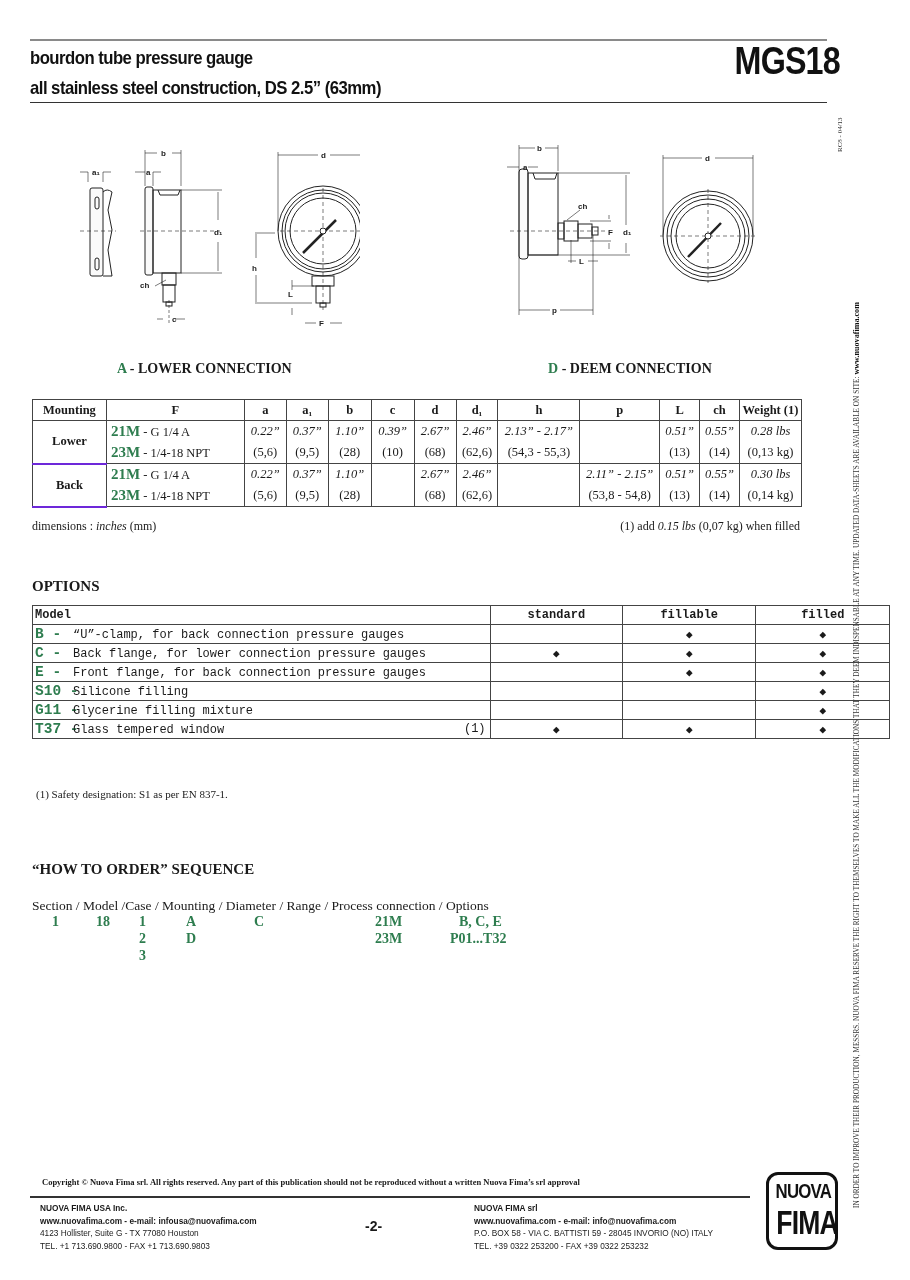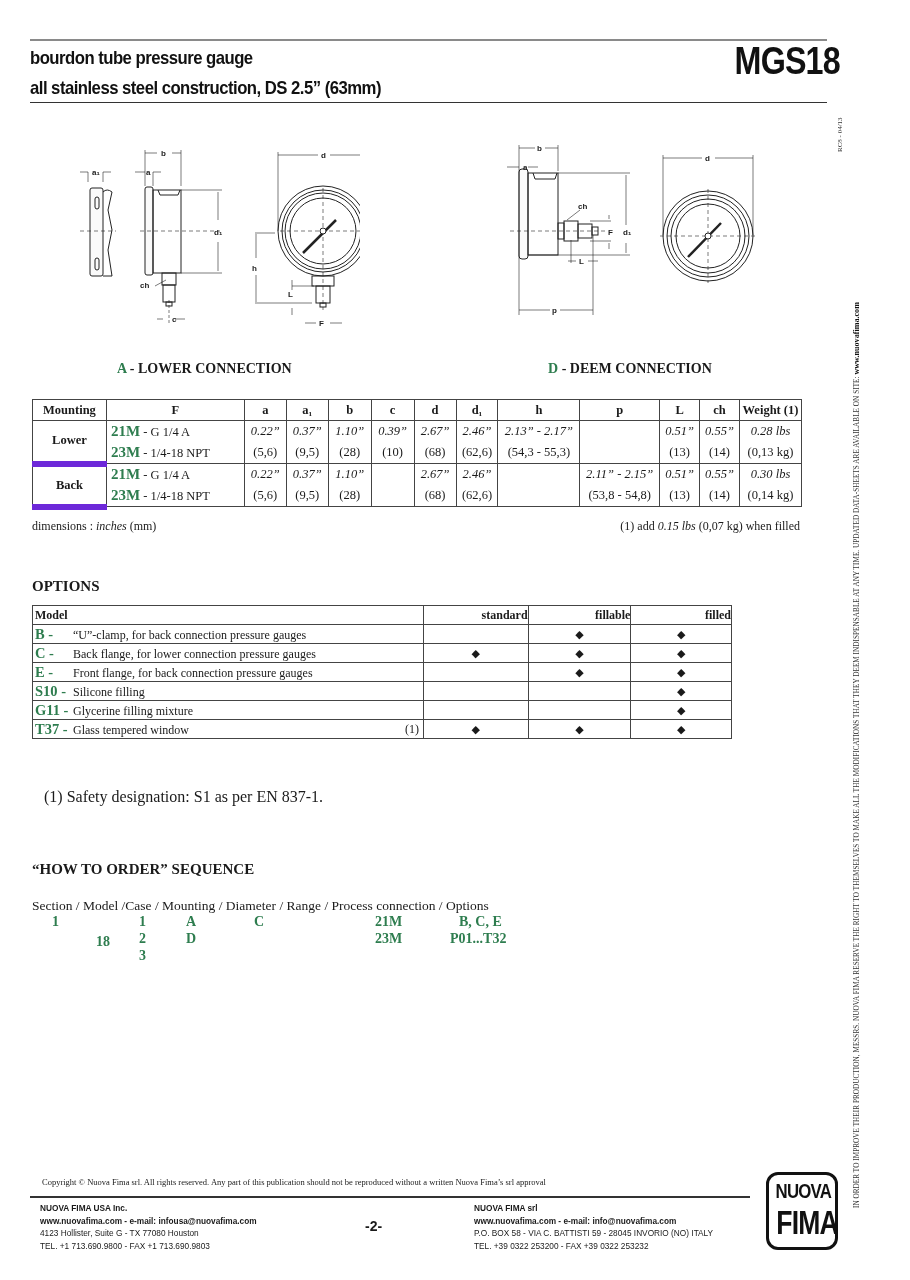--- a/index.html
+++ b/index.html
@@ -30,44 +30,44 @@
   .dims { position: absolute; left: 32px; top: 399px; width: 770px; font-size: 12.5px; }
   .dims th, .dims td { border: 1px solid #444; text-align: center; padding: 0; }
   .dims th { height: 20px; font-weight: bold; font-size: 12.5px; }
   .dims td { height: 21px; }
   .dims td.mount { font-weight: bold; font-size: 12.5px; }
   .dims td.fcell { text-align: left; padding-left: 4px; white-space: nowrap; }
   .dims td.fcell .code { font-size: 15px; font-weight: bold; }
   .dims .it { font-style: italic; }
   .dims tr.r-a td { border-bottom: none; }
   .dims tr.r-b td { border-top: none; }
-  .dims tr.r-a td[rowspan] { border-bottom: 6px solid #6d28d9; }
+  .dims tr.r-a td[rowspan] { border-bottom: 2px solid #6d28d9; }
 
   .foot-left { left: 32px; top: 519px; font-size: 12px; }
   .foot-right { right: 110px; top: 519px; font-size: 12px; }
 
   
   .opt-heading { left: 32px; top: 578px; font-weight: bold; font-size: 15px; }
-  .opts { position: absolute; left: 32px; top: 605px; width: 700px; font-size: 12px; }
+  .opts { position: absolute; left: 32px; top: 605px; width: 858px; font-size: 12px; font-family: Liberation Mono, monospace; }
   .opts th, .opts td { border: 1px solid #444; height: 18px; padding: 0; }
-  .opts th { font-weight: bold; text-align: right; font-size: 12px; }
+  .opts th { font-weight: bold; text-align: center; font-size: 12px; }
   .opts th.model-h { text-align: left; padding-left: 2px; }
   .opts td.mcell { padding-left: 2px; white-space: nowrap; position: relative; }
   .opts td.mcell .code { display: inline-block; width: 38px; font-size: 14.5px; font-weight: bold; }
   .opts td.mcell .note { position: absolute; right: 4px; top: 2px; }
   .opts td.mk { text-align: center; font-size: 11px; }
-  .opt-note { left: 44px; top: 788px; font-size: 16px; text-align: center; }
+  .opt-note { left: 36px; top: 788px; font-size: 11px; text-align: center; }
 
   
   .hto-heading { left: 32px; top: 861px; font-weight: bold; font-size: 15px; }
   .hto-seq { left: 32px; top: 898px; font-size: 13.5px; }
   .hto-val { font-weight: bold; font-size: 14px; color: #2e7d4f; }
 
   
-  .copyright { left: 42px; top: 1177px; font-size: 8.5px; }
+  .copyright { left: 42px; top: 1177px; font-size: 8.5px; font-weight: bold; }
   .footer-rule { left: 30px; top: 1196px; width: 720px; height: 2px; background: #333; }
   .f-co { font-family: "Liberation Sans", sans-serif; font-size: 9px; line-height: 12.5px; transform: scaleX(0.92); transform-origin: left; }
   .f-co .nm { font-weight: bold; }
   .f-co .web { font-weight: bold; }
   .f-left { left: 40px; top: 1202px; }
   .f-right { left: 474px; top: 1202px; }
   .page-num { left: 365px; top: 1218px; font-family: "Liberation Sans", sans-serif; font-weight: bold; font-size: 14px; }
   .logo { left: 766px; top: 1172px; width: 72px; height: 78px; border: 3px solid #111; border-radius: 12px; box-sizing: border-box; text-align: center; font-family: "Liberation Sans", sans-serif; font-weight: bold; color: #111; overflow: hidden; }
   .logo .l1 { font-size: 21px; line-height: 24px; margin-top: 4px; letter-spacing: -1px; transform: scaleX(0.8); }
   .logo .l2 { font-size: 34px; line-height: 38px; letter-spacing: -1px; transform: scaleX(0.78); }
@@ -370,21 +370,21 @@
         <td class="mk"><span>◆</span></td>
         <td class="mk"><span>◆</span></td>
       </tr>
     </tbody>
 </table>
 <div class="abs opt-note">(1) Safety designation: S1 as per EN 837-1.</div>
 
 <div class="abs hto-heading">“HOW TO ORDER” SEQUENCE</div>
 <div class="abs hto-seq">Section / Model /Case / Mounting / Diameter / Range / Process connection / Options</div>
 <div class="abs hto-val" style="left:52px; top:914px;">1</div>
-<div class="abs hto-val" style="left:96px; top:914px;margin-top:20px;">18</div>
+<div class="abs hto-val" style="left:96px; top:914px;">18</div>
 <div class="abs hto-val" style="left:139px; top:914px;">1</div>
 <div class="abs hto-val" style="left:139px; top:931px;">2</div>
 <div class="abs hto-val" style="left:139px; top:948px;">3</div>
 <div class="abs hto-val" style="left:186px; top:914px;">A</div>
 <div class="abs hto-val" style="left:186px; top:931px;">D</div>
 <div class="abs hto-val" style="left:254px; top:914px;">C</div>
 <div class="abs hto-val" style="left:375px; top:914px;">21M</div>
 <div class="abs hto-val" style="left:375px; top:931px;">23M</div>
 <div class="abs hto-val" style="left:459px; top:914px;">B, C, E</div>
 <div class="abs hto-val" style="left:450px; top:931px;">P01...T32</div>

